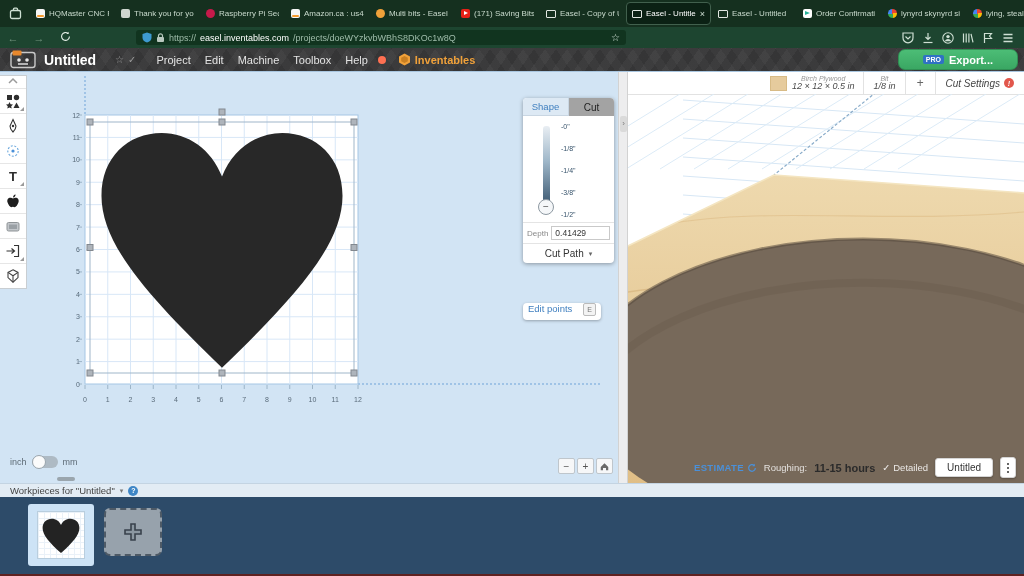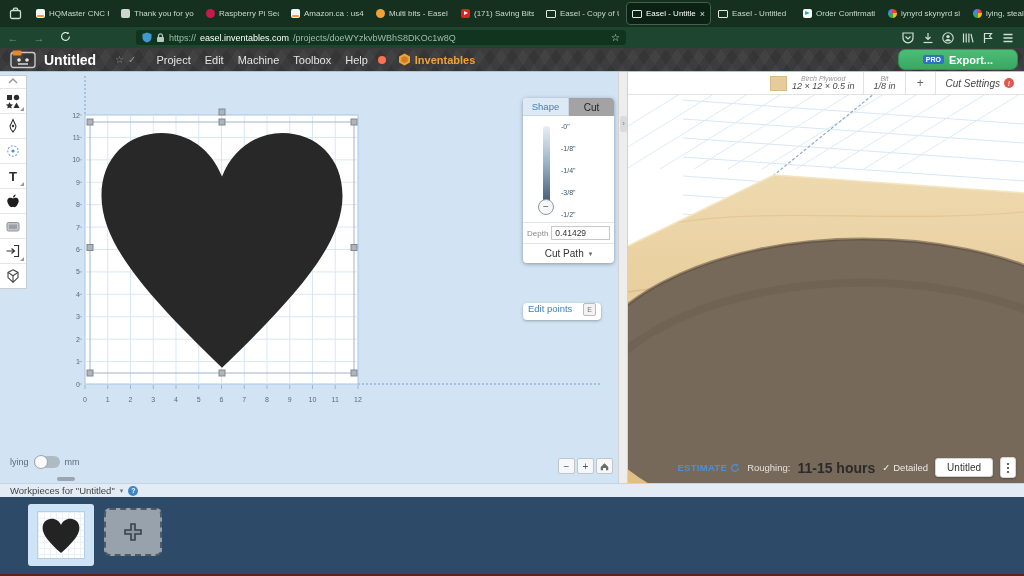--- a/index.html
+++ b/index.html
@@ -111,21 +111,21 @@
   .mb-val{font-size:9px;color:#4a4a4a;}
   #swatch{width:15px;height:13px;background:#e6cb9d;border:1px solid #d8bb86;}
   #mbplus{font-size:12px;color:#666;padding:0 11px;display:flex;align-items:center;}
   #cutsettings{font-size:10px;color:#444;display:flex;align-items:center;gap:4px;padding:0 10px;}
   #cswarn{width:10px;height:10px;border-radius:50%;background:#e2574c;color:#fff;font-size:7px;font-weight:bold;
      display:flex;align-items:center;justify-content:center;}
   #scene{position:absolute;left:0;top:22px;}
   #estrow{position:absolute;right:8px;bottom:6px;display:flex;align-items:center;gap:7px;}
   #estlabel{font-size:9.5px;font-weight:bold;color:#4a90d9;letter-spacing:.3px;display:flex;align-items:center;gap:3px;}
   #roughing{font-size:9.5px;color:rgba(255,255,255,.8);}
-  #esttime{font-size:14px;font-weight:bold;color:#2b2b2b;}
+  #esttime{font-size:11px;font-weight:bold;color:#2b2b2b;}
   #detailed{font-size:9.5px;color:rgba(255,255,255,.85);display:flex;align-items:center;gap:3px;}
   #simulate{background:#fff;border:1px solid #d5d5d5;border-radius:3px;color:#333;font-size:10px;padding:3px 11px;box-shadow:0 1px 2px rgba(0,0,0,.25);}
   #kebab{background:#fff;border:1px solid #d5d5d5;border-radius:3px;width:14px;height:19px;display:flex;flex-direction:column;
      align-items:center;justify-content:center;gap:2px;box-shadow:0 1px 2px rgba(0,0,0,.25);}
   #kebab i{width:2px;height:2px;border-radius:50%;background:#333;}
   
   #wpheader{position:absolute;left:0;top:483px;width:1024px;height:14px;background:#e3ecf4;border-top:1px solid #c4d4e2;
      display:flex;align-items:center;gap:5px;padding-left:10px;box-sizing:border-box;}
   #wpheader .t{font-size:9.5px;color:#444;}
   #wpcaret{font-size:7px;color:#777;}
@@ -379,21 +379,21 @@
             <text x="80" y="90.33333333333331" text-anchor="end">10</text>
             <line x1="78" y1="87.83333333333331" x2="82" y2="87.83333333333331" stroke="#8fa8bd" stroke-width="0.8"></line>
             <text x="80" y="67.91666666666666" text-anchor="end">11</text>
             <line x1="78" y1="65.41666666666666" x2="82" y2="65.41666666666666" stroke="#8fa8bd" stroke-width="0.8"></line>
             <text x="80" y="45.5" text-anchor="end">12</text>
             <line x1="78" y1="43" x2="82" y2="43" stroke="#8fa8bd" stroke-width="0.8"></line>
           </g>
         </svg>
 
       <div id="units">
-        <span>lying</span>
+        <span>inch</span>
         <span id="unitpill">
             <span id="unitknob"></span>
           </span>
         <span>mm</span>
       </div>
 
       <div id="zoomctl">
         <span class="zbtn">−</span>
         <span class="zbtn">+</span>
         <span class="zbtn">

